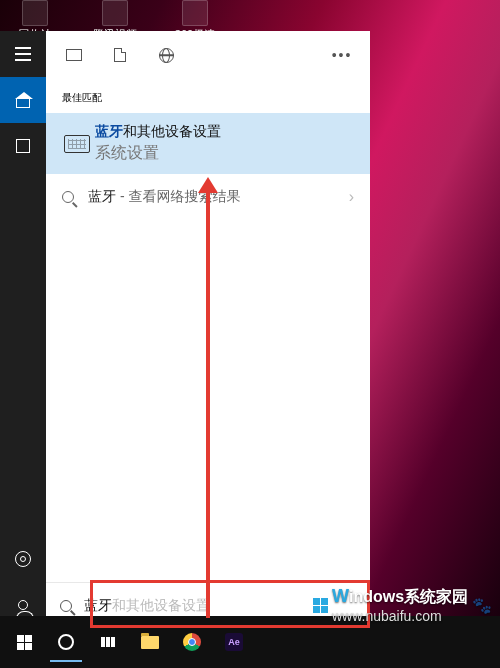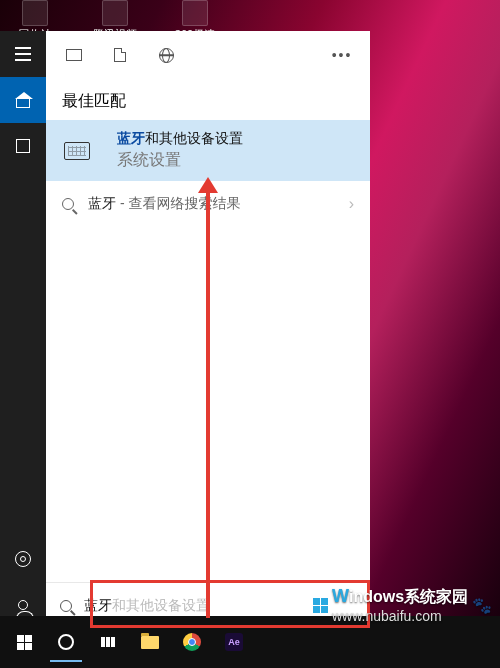--- a/index.html
+++ b/index.html
@@ -68,23 +68,23 @@
     height: 48px;
     display:flex;
     align-items:center;
     padding: 0 6px;
     gap: 2px;
     background:#fff;
   }
   .scope { width:44px; height:40px; display:flex; align-items:center; justify-content:center; color:#555; }
   .more { margin-left:auto; width:44px; text-align:center; color:#555; letter-spacing:2px; font-size:14px; }
 
-  .sect { padding: 12px 16px 8px; font-size:16px; color:#000; }
+  .sect { padding: 12px 16px 8px; font-size:10px; color:#000; }
   .best {
-    display:flex; align-items:center; gap:25px;
+    display:flex; align-items:center; gap:3px;
     padding: 10px 16px;
     background:#cfe6f7;
   }
   .best .bicon { width:30px; height:30px; display:flex; align-items:center; justify-content:center; color:#333; }
   .best .title { font-size:14px; color:#111; }
   .best .title b { color:#0a4aa0; }
   .best .sub { font-size:16px; color:#777; margin-top:2px; }
 
   .webrow {
     display:flex; align-items:center; gap:14px;

